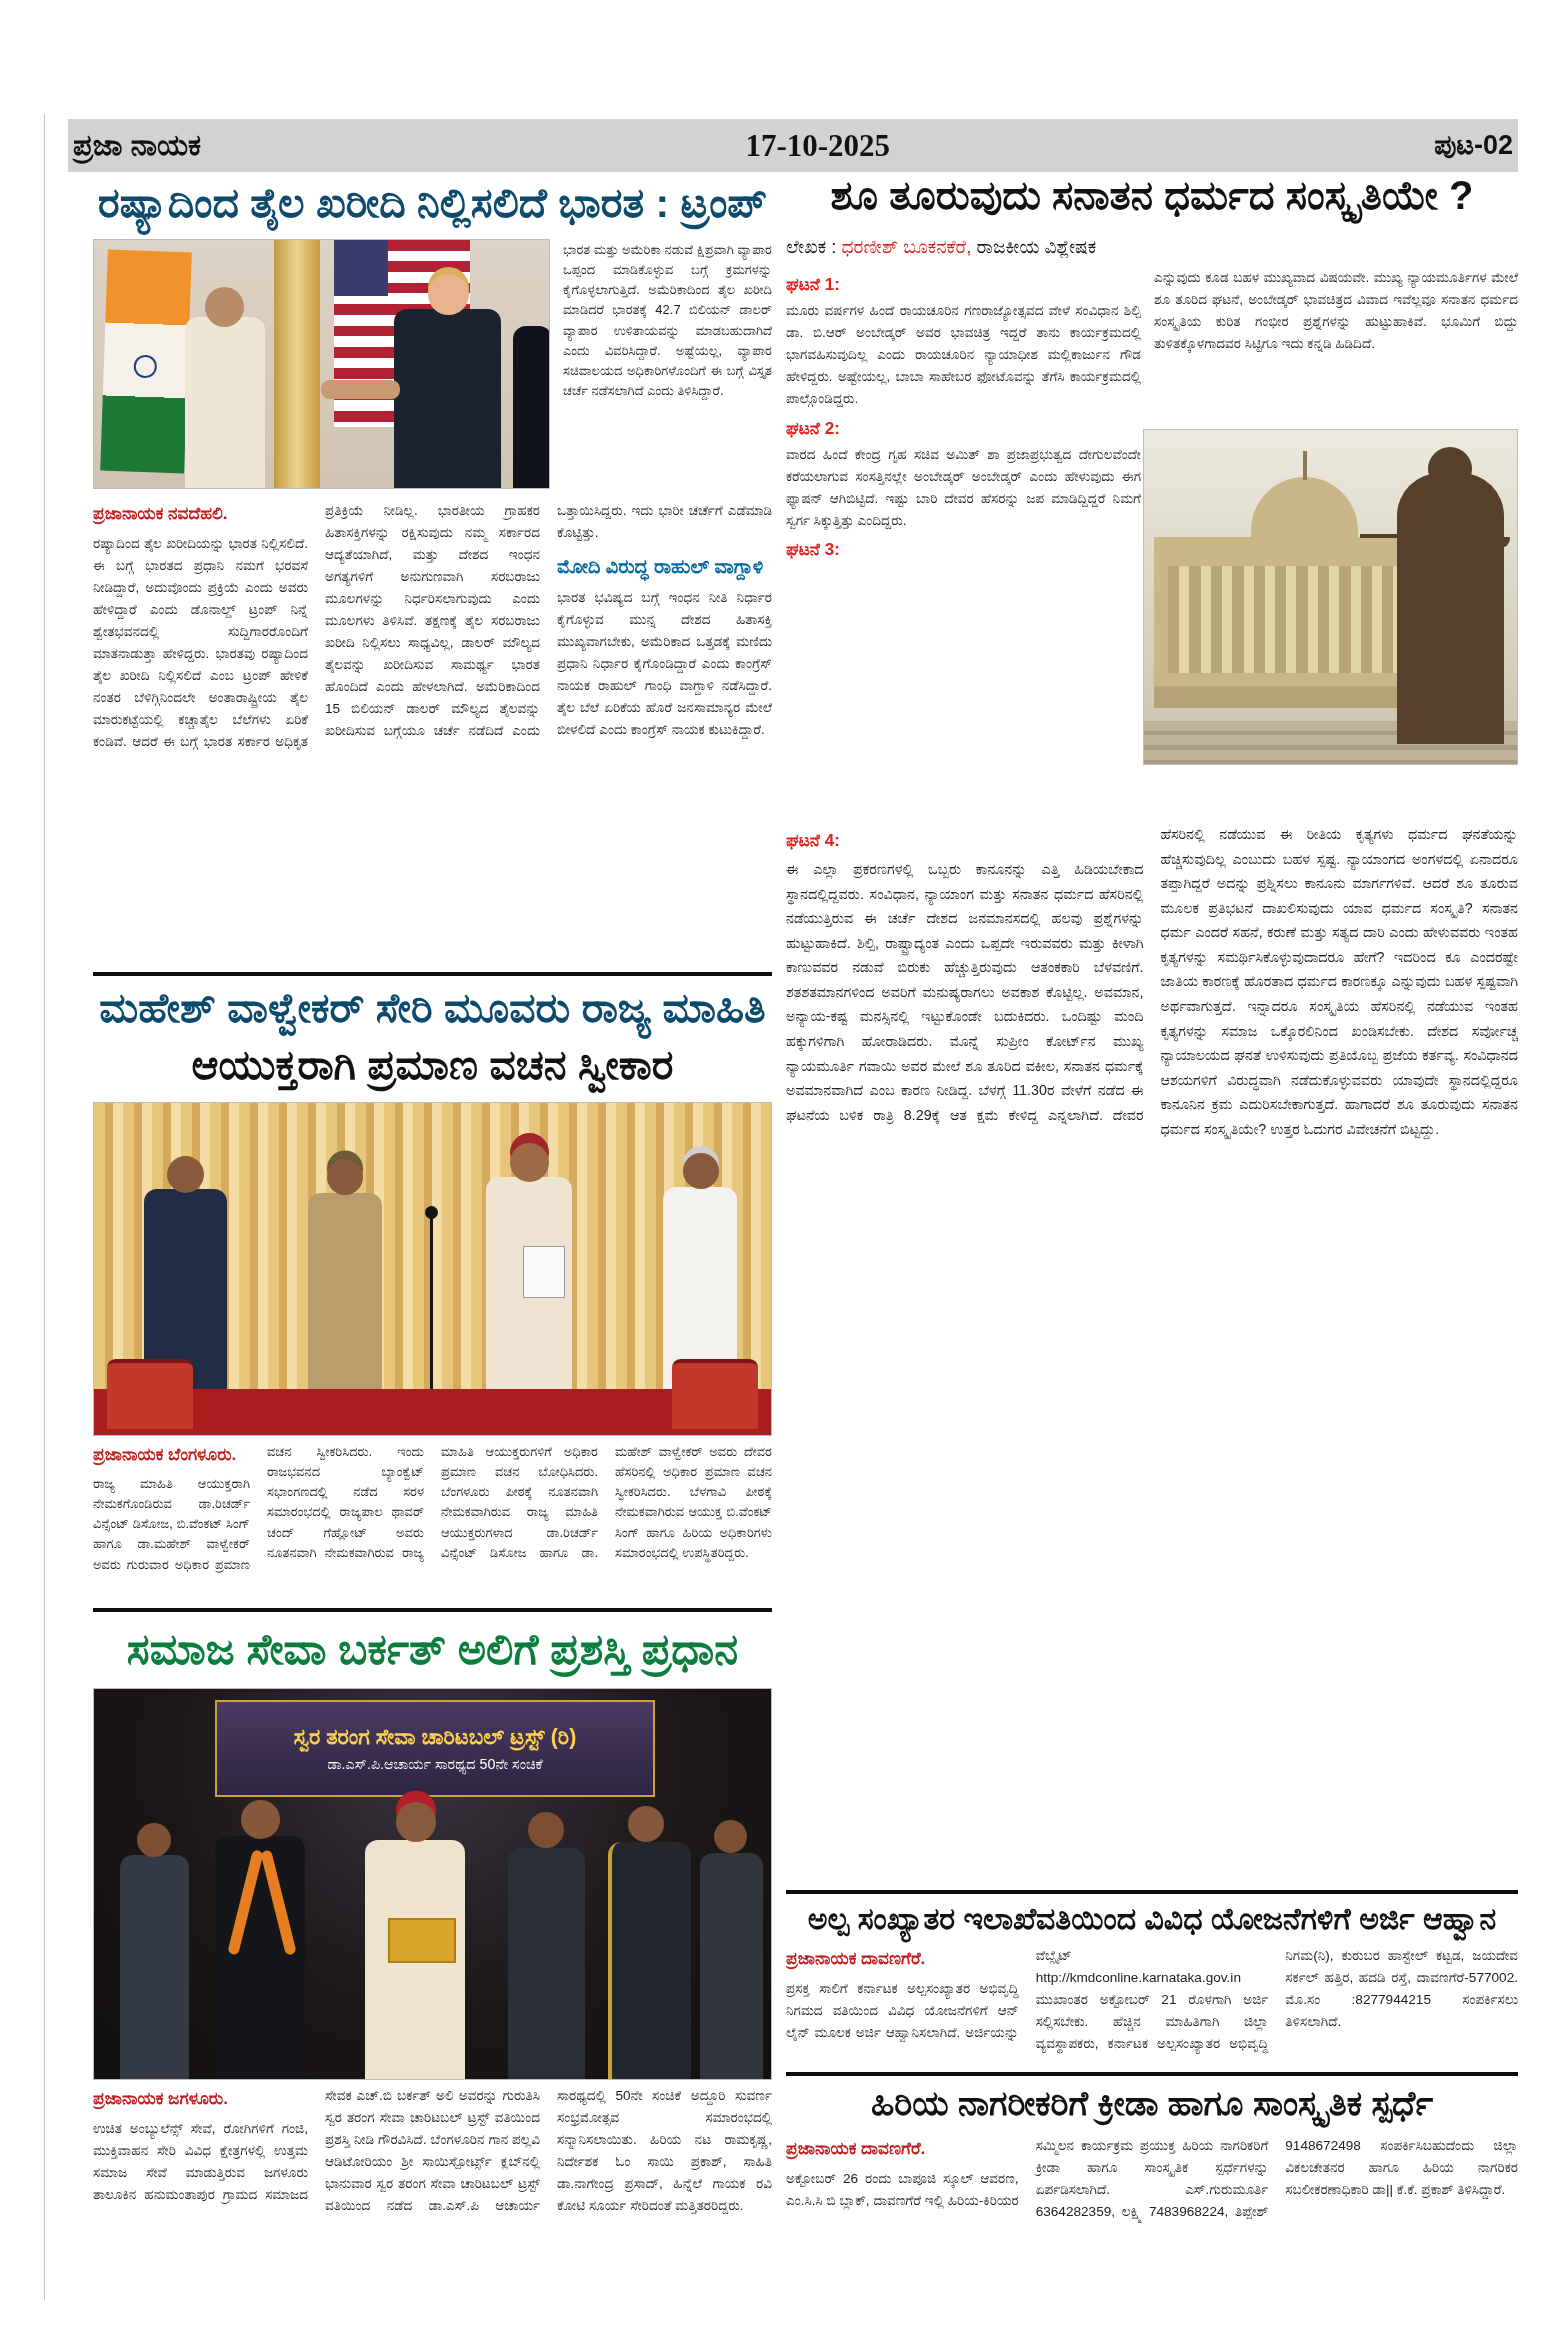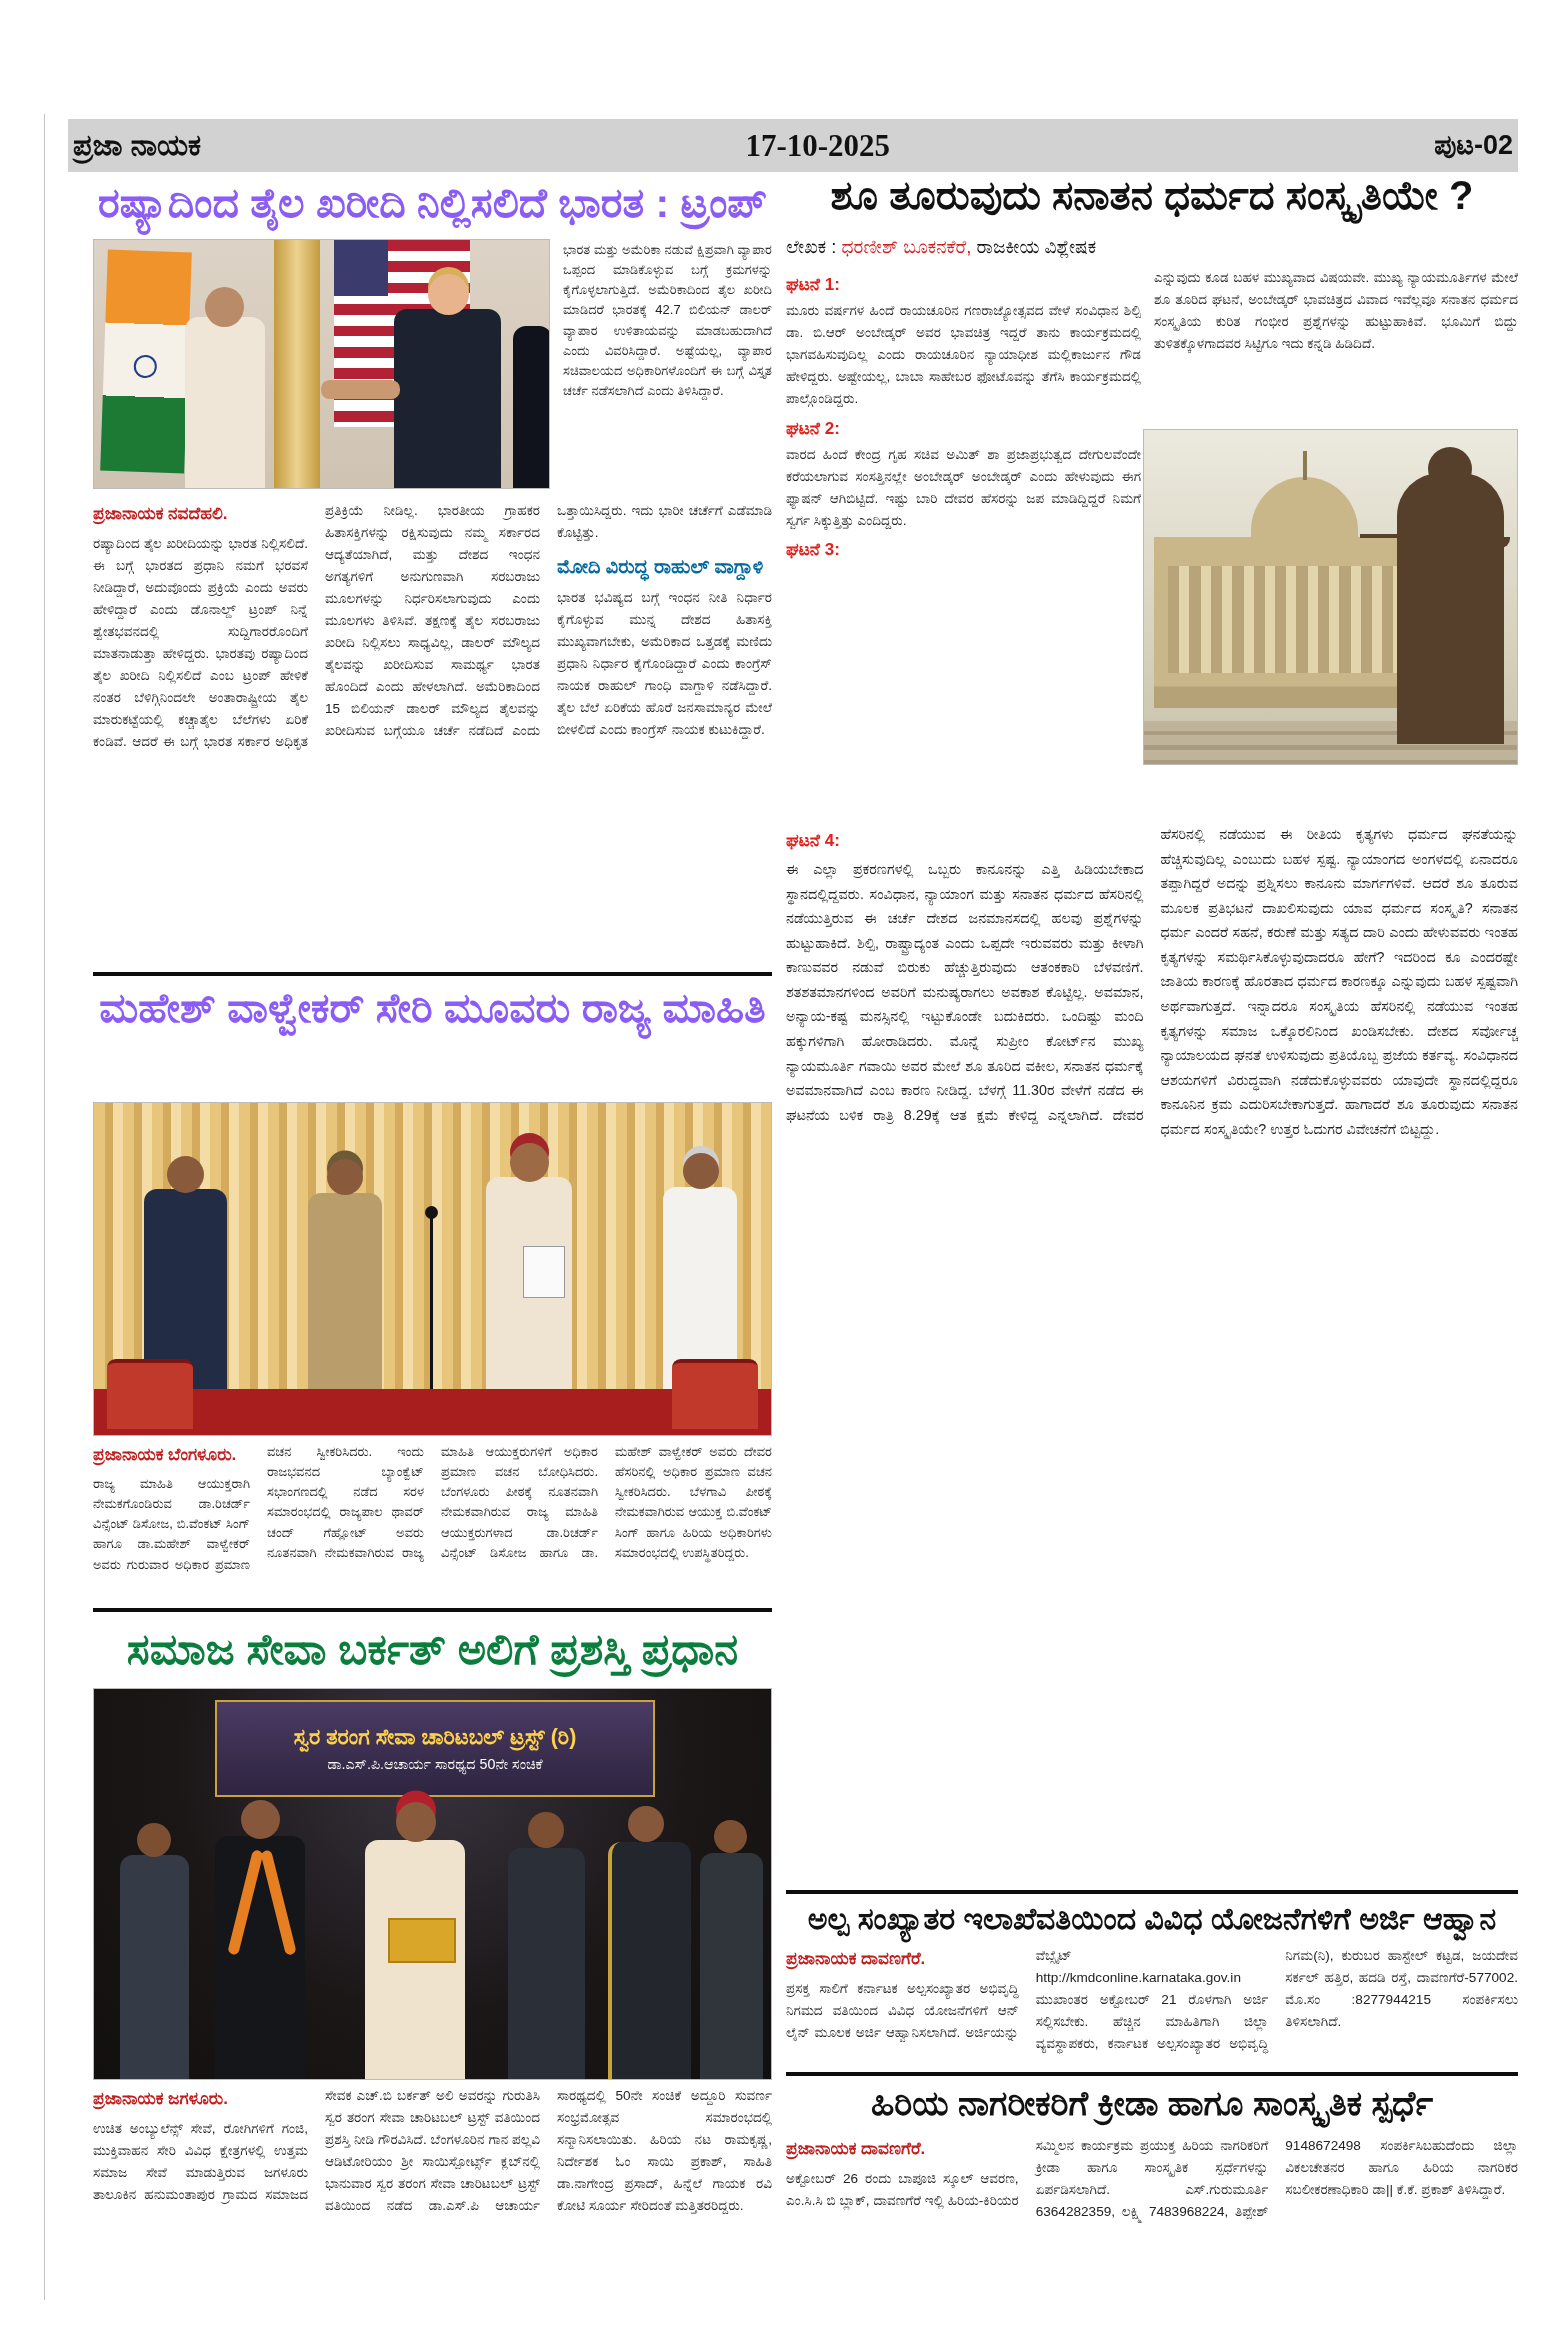--- a/index.html
+++ b/index.html
@@ -8,21 +8,21 @@
   .abs{position:absolute;}
   
   .mast{background:#d2d2d2;display:flex;align-items:center;justify-content:space-between;
         padding:0 5px;box-sizing:border-box;}
   .mast .t{font-weight:800;font-size:29px;color:#111;}
   .mast .d{font-weight:800;font-size:31px;color:#111;font-family:"Liberation Serif","DejaVu Serif",serif;}
   .mast .p{font-weight:800;font-size:27px;color:#111;}
   .edge{background:#c4c4c4;}
   
   .hl{display:flex;align-items:center;justify-content:center;text-align:center;font-weight:800;line-height:1.08;}
-  .hl.red{color:#8b5cf6;}
+  .hl.red{color:#0c4a6e;}
   .hl.black{color:#121212;}
   .hl.green{color:#0b7d3d;}
   
   .body{-webkit-column-gap:17px;column-gap:17px;text-align:justify;font-size:13.6px;line-height:1.62;
         color:#222;overflow:hidden;}
   .c2{column-count:2;} .c3{column-count:3;} .c4{column-count:4;}
   .dateline{color:#c21d1d;font-weight:800;font-size:17px;display:block;margin-bottom:5.7px;}
   .indent{text-indent:51px;}
   .subhead{color:#0369a1;font-weight:800;font-size:19.3px;display:block;margin:7.1px 0 4.3px 0;text-align:left;}
   .ghead{color:#e2211c;font-weight:800;font-size:17px;display:block;margin:4.3px 0 1.4px 0;text-align:left;}
@@ -103,20 +103,21 @@
   <div class="abs body c3" style="left:93px;top:500px;width:679px;height:466px;">
     <span class="dateline">ಪ್ರಜಾನಾಯಕ ನವದೆಹಲಿ.</span>
     <span class="indent">ರಷ್ಯಾದಿಂದ ತೈಲ ಖರೀದಿಯನ್ನು ಭಾರತ ನಿಲ್ಲಿಸಲಿದೆ. ಈ ಬಗ್ಗೆ ಭಾರತದ ಪ್ರಧಾನಿ ನಮಗೆ ಭರವಸೆ ನೀಡಿದ್ದಾರೆ, ಅದುವೊಂದು ಪ್ರಕ್ರಿಯೆ ಎಂದು ಅವರು ಹೇಳಿದ್ದಾರೆ ಎಂದು ಡೊನಾಲ್ಡ್ ಟ್ರಂಪ್ ನಿನ್ನೆ ಶ್ವೇತಭವನದಲ್ಲಿ ಸುದ್ದಿಗಾರರೊಂದಿಗೆ ಮಾತನಾಡುತ್ತಾ ಹೇಳಿದ್ದರು. ಭಾರತವು ರಷ್ಯಾದಿಂದ ತೈಲ ಖರೀದಿ ನಿಲ್ಲಿಸಲಿದೆ ಎಂಬ ಟ್ರಂಪ್ ಹೇಳಿಕೆ ನಂತರ ಬೆಳಿಗ್ಗಿನಿಂದಲೇ ಅಂತಾರಾಷ್ಟ್ರೀಯ ತೈಲ ಮಾರುಕಟ್ಟೆಯಲ್ಲಿ ಕಚ್ಚಾತೈಲ ಬೆಲೆಗಳು ಏರಿಕೆ ಕಂಡಿವೆ. ಆದರೆ ಈ ಬಗ್ಗೆ ಭಾರತ ಸರ್ಕಾರ ಅಧಿಕೃತ ಪ್ರತಿಕ್ರಿಯೆ ನೀಡಿಲ್ಲ. ಭಾರತೀಯ ಗ್ರಾಹಕರ ಹಿತಾಸಕ್ತಿಗಳನ್ನು ರಕ್ಷಿಸುವುದು ನಮ್ಮ ಸರ್ಕಾರದ ಆದ್ಯತೆಯಾಗಿದೆ, ಮತ್ತು ದೇಶದ ಇಂಧನ ಅಗತ್ಯಗಳಿಗೆ ಅನುಗುಣವಾಗಿ ಸರಬರಾಜು ಮೂಲಗಳನ್ನು ನಿರ್ಧರಿಸಲಾಗುವುದು ಎಂದು ಮೂಲಗಳು ತಿಳಿಸಿವೆ. ತಕ್ಷಣಕ್ಕೆ ತೈಲ ಸರಬರಾಜು ಖರೀದಿ ನಿಲ್ಲಿಸಲು ಸಾಧ್ಯವಿಲ್ಲ, ಡಾಲರ್ ಮೌಲ್ಯದ ತೈಲವನ್ನು ಖರೀದಿಸುವ ಸಾಮರ್ಥ್ಯ ಭಾರತ ಹೊಂದಿದೆ ಎಂದು ಹೇಳಲಾಗಿದೆ. ಅಮೆರಿಕಾದಿಂದ 15 ಬಿಲಿಯನ್ ಡಾಲರ್ ಮೌಲ್ಯದ ತೈಲವನ್ನು ಖರೀದಿಸುವ ಬಗ್ಗೆಯೂ ಚರ್ಚೆ ನಡೆದಿದೆ ಎಂದು ಒತ್ತಾಯಿಸಿದ್ದರು. ಇದು ಭಾರೀ ಚರ್ಚೆಗೆ ಎಡೆಮಾಡಿ ಕೊಟ್ಟಿತ್ತು.</span>
     <span class="subhead">ಮೋದಿ ವಿರುದ್ಧ ರಾಹುಲ್ ವಾಗ್ದಾಳಿ</span>
     <span>ಭಾರತ ಭವಿಷ್ಯದ ಬಗ್ಗೆ ಇಂಧನ ನೀತಿ ನಿರ್ಧಾರ ಕೈಗೊಳ್ಳುವ ಮುನ್ನ ದೇಶದ ಹಿತಾಸಕ್ತಿ ಮುಖ್ಯವಾಗಬೇಕು, ಅಮೆರಿಕಾದ ಒತ್ತಡಕ್ಕೆ ಮಣಿದು ಪ್ರಧಾನಿ ನಿರ್ಧಾರ ಕೈಗೊಂಡಿದ್ದಾರೆ ಎಂದು ಕಾಂಗ್ರೆಸ್ ನಾಯಕ ರಾಹುಲ್ ಗಾಂಧಿ ವಾಗ್ದಾಳಿ ನಡೆಸಿದ್ದಾರೆ. ತೈಲ ಬೆಲೆ ಏರಿಕೆಯ ಹೊರೆ ಜನಸಾಮಾನ್ಯರ ಮೇಲೆ ಬೀಳಲಿದೆ ಎಂದು ಕಾಂಗ್ರೆಸ್ ನಾಯಕ ಕುಟುಕಿದ್ದಾರೆ.</span>
   </div>
 
   <div class="abs rule" style="left:93px;top:972px;width:679px;height:4.3px;"></div>
 
   <div class="abs hl red" style="left:93px;top:980px;width:679px;height:56px;font-size:41px;">ಮಹೇಶ್ ವಾಳ್ವೇಕರ್ ಸೇರಿ ಮೂವರು ರಾಜ್ಯ ಮಾಹಿತಿ</div>
+  <div class="abs hl black" style="left:93px;top:1037px;width:679px;height:56px;font-size:41px;">ಆಯುಕ್ತರಾಗಿ ಪ್ರಮಾಣ ವಚನ ಸ್ವೀಕಾರ</div>
 
   <div class="abs photo ph-swear" style="left:93px;top:1102px;width:679px;height:334px;">
     <div class="fig" style="left:50px;top:86px;width:83px;height:207px;background:#232c45;"></div>
     <div class="head" style="left:73px;top:53px;width:37px;height:37px;background:#8a5a3c;"></div>
     <div class="fig" style="left:214px;top:90px;width:74px;height:203px;background:#b99d6b;"></div>
     <div class="head" style="left:233px;top:56px;width:36px;height:36px;background:#8a5a3c;box-shadow:0 -8.6px 0 #6d5a37;"></div>
     <div class="mic" style="left:336px;top:114px;height:179px;"></div>
     <div class="fig" style="left:392px;top:74px;width:86px;height:219px;background:#efe4d2;"></div>
     <div class="head" style="left:416px;top:40px;width:39px;height:39px;background:#9c6a45;box-shadow:0 -10px 0 #a3262a;"></div>
     <div class="paper" style="left:429px;top:143px;width:40px;height:50px;"></div>

